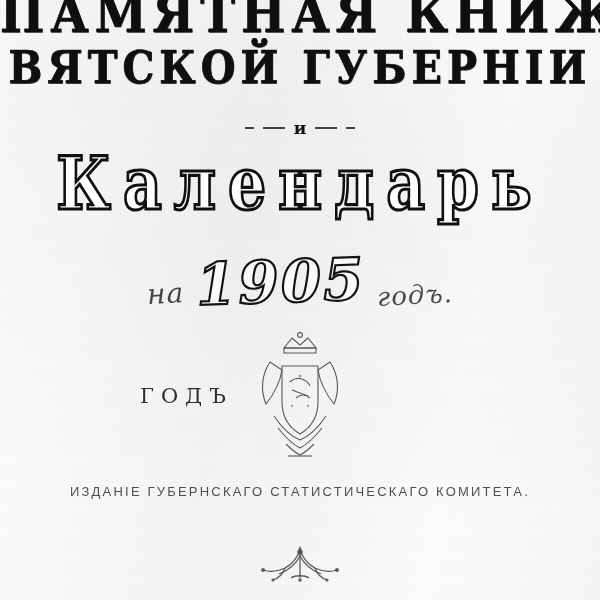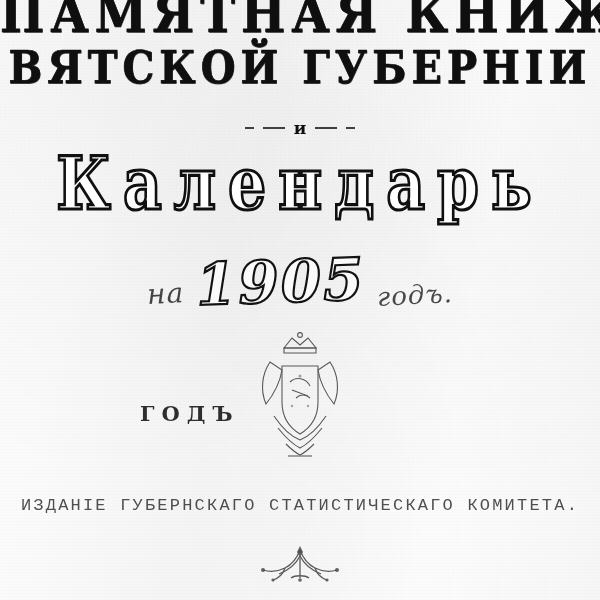--- a/index.html
+++ b/index.html
@@ -150,24 +150,24 @@
 
   
   .arms-row {
     position: absolute;
     top: 332px;
     left: 0; right: 0;
     height: 130px;
   }
   .flank {
     position: absolute;
-    top: 69px;
+    top: 52px;
     font-family: "DejaVu Serif", serif;
     font-size: 21px;
-    font-weight: 700;
+    font-weight: 400;
     letter-spacing: 7px;
     color: #1b1b1b;
     text-transform: uppercase;
     opacity: 0.9;
   }
   .flank.left { left: 140px; }
   .flank.right { right: 108px; letter-spacing: 5px; }
 
   .arms {
     position: absolute;
@@ -176,24 +176,24 @@
     transform: translateX(-50%);
     width: 120px;
     height: 128px;
     opacity: 0.72;
     filter: blur(0.35px) contrast(1.1);
   }
 
   
   #publisher {
     position: absolute;
-    top: 496px;
-    left: 0; right: 0;
-    font-family: Liberation Mono, monospace;
-    font-size: 17px;
+    top: 484px;
+    left: 0; right: 0;
+    font-family: Liberation Sans, sans-serif;
+    font-size: 13px;
     letter-spacing: 2.2px;
     color: #2b2b2b;
     opacity: 0.82;
     text-transform: uppercase;
   }
 
   
   .ornament {
     position: absolute;
     left: 50%;

